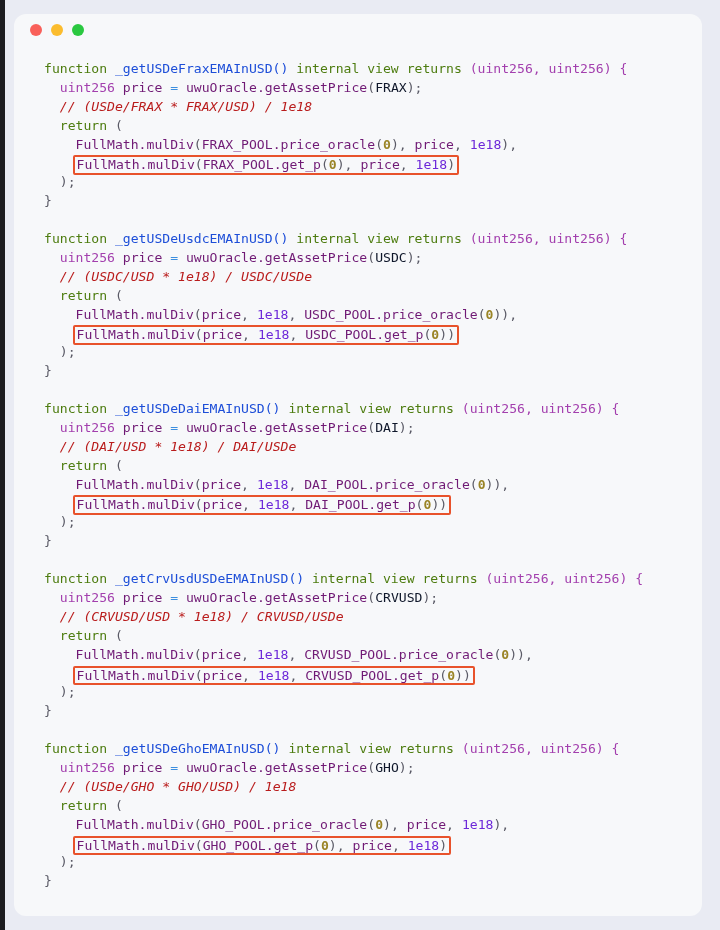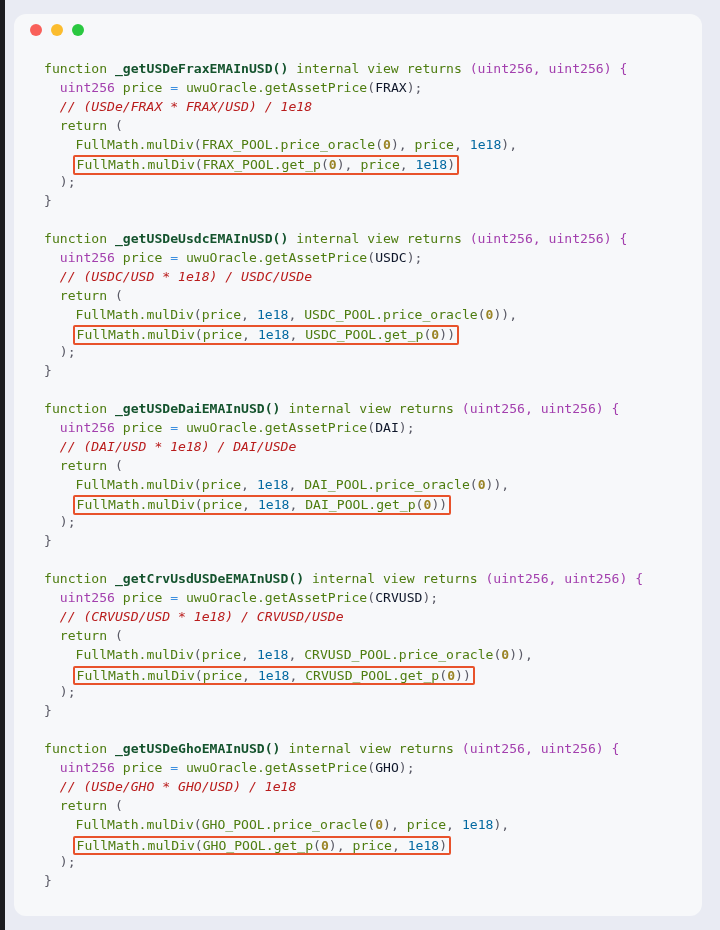--- a/index.html
+++ b/index.html
@@ -63,25 +63,25 @@
   .line {
     position: relative;
     height: 18.9px;
     white-space: pre;
   }
   .line.blank { height: 18.9px; }
 
   
   .kw      { color: #4d7c0f; }           
   .type    { color: #a33fae; text-align: right; }           
-  .fname   { color: #14532d; font-weight: 700; }  
-  .ident   { color: #4d7c0f; }           
+  .fname   { color: #1d4ed8; font-weight: 400; }  
+  .ident   { color: #701a75; }           
   .const   { color: #0f172a; }           
   .op      { color: #3b8fe0; }           
-  .num     { color: #0369a1; }           
+  .num     { color: #6d28d9; }           
   .zero    { color: #9a8426; font-weight: 700; }  
   .punc    { color: #5a5a66; }
   .cmt     { color: #b91c1c; font-style: italic; }
 
   
   .hl {
     display: inline-block;
     border: 2px solid #e8522b;
     border-radius: 2px;
     padding: 0px 2px;

